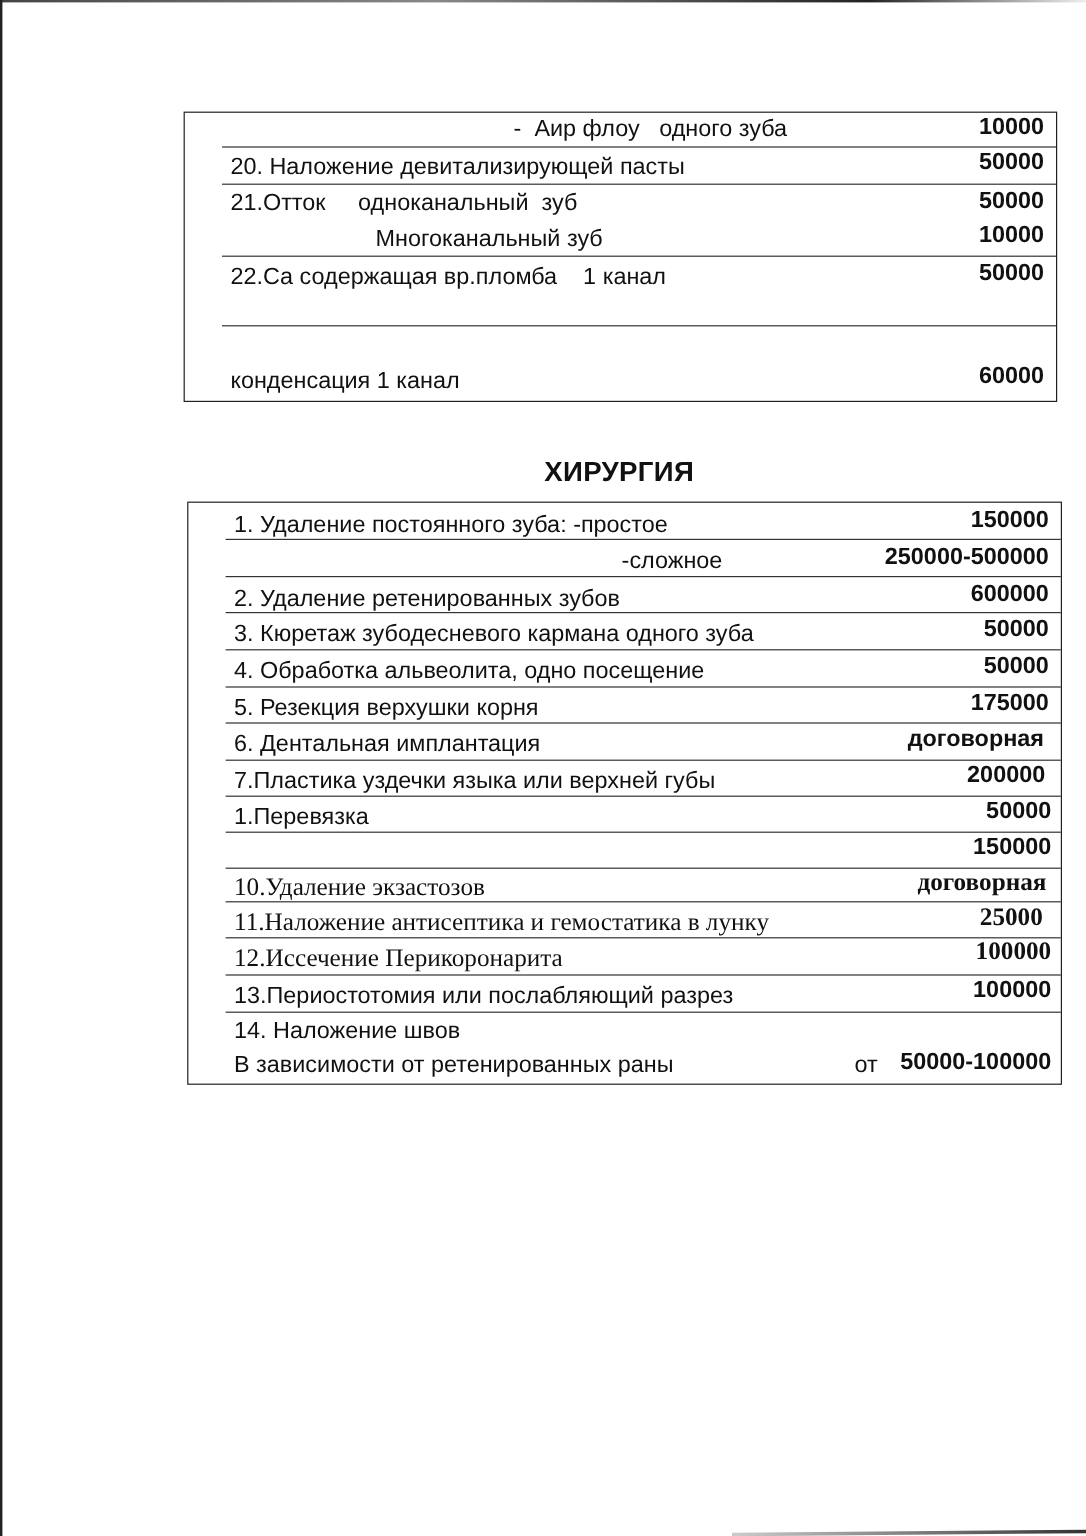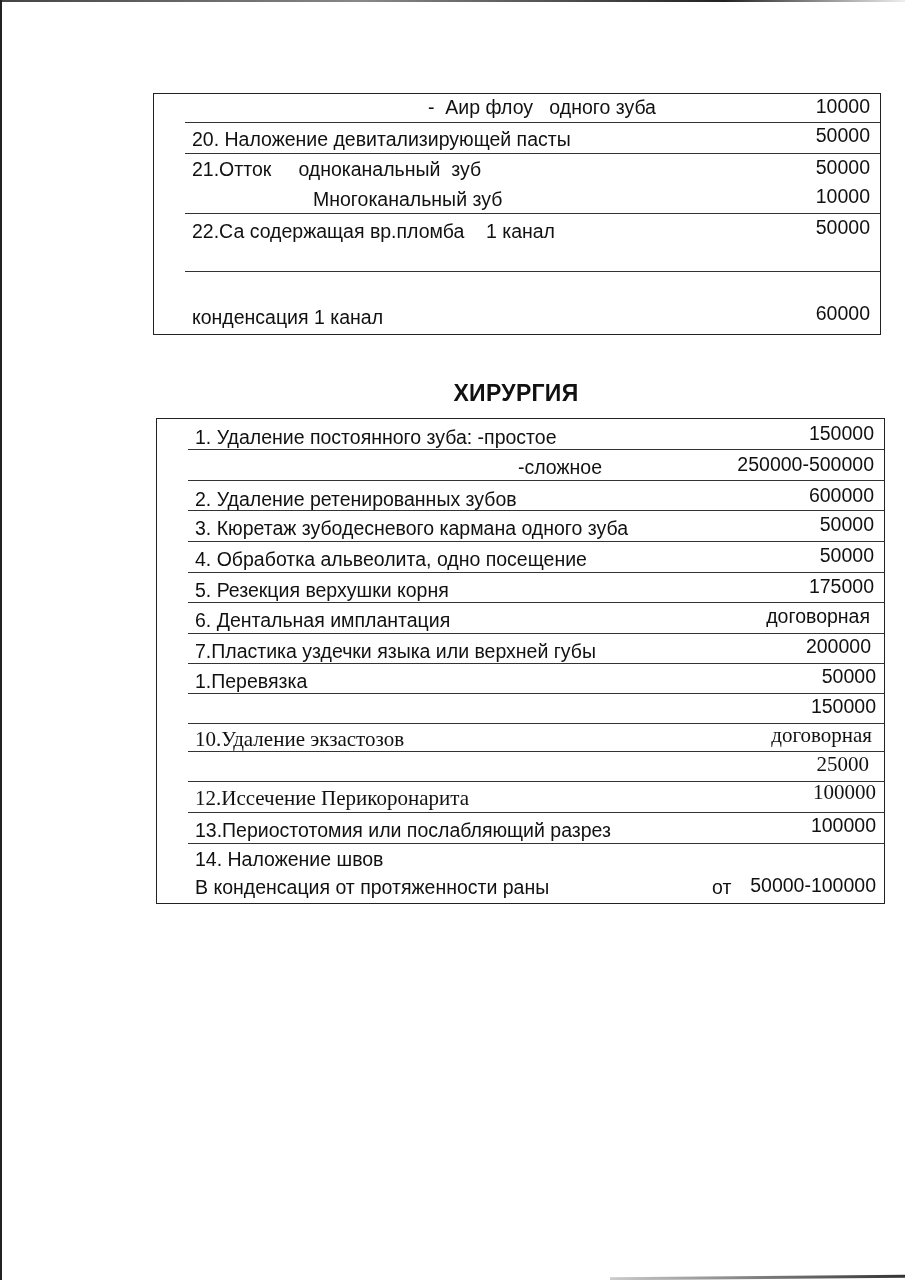--- a/index.html
+++ b/index.html
@@ -10,21 +10,21 @@
   .scan-edge-top { position: absolute; left: 0; top: 0; width: 905px; height: 2px;
     background: linear-gradient(90deg, #444 0%, #888 40%, #222 80%, #eee 100%); }
   .scan-edge-left { position: absolute; left: 0; top: 0; width: 2px; height: 1280px; background: #222; }
   .scan-edge-bottom { position: absolute; left: 610px; top: 1276px; width: 295px; height: 3px;
     background: linear-gradient(90deg, #ccc, #333); transform: rotate(-0.5deg); }
 
   .tbl { position: absolute; border: 1.5px solid #222; box-sizing: border-box; }
   .row { position: relative; border-bottom: 1.3px solid #333; box-sizing: border-box; font-size: 19.5px; line-height: 30px; margin-left: 31px; }
   .row:last-child { border-bottom: none; }
   .label { position: absolute; left: 7px; white-space: pre; }
-  .price { position: absolute; right: 10px; font-weight: normal; white-space: pre; text-align: center; }
+  .price { position: absolute; right: 10px; font-weight: bold; white-space: pre; text-align: center; }
   .serif { font-family: "Liberation Serif", serif; font-size: 21px; }
 
   #t1 { left: 153px; top: 93px; width: 728px; }
   #t2 { left: 156px; top: 418px; width: 729px; }
 
   .heading { position: absolute; left: 0; width: 1032px; top: 380px; text-align: center;
     font-weight: bold; font-size: 23px; letter-spacing: 0.3px; }
 </style>
 </head>
 <body>
@@ -98,29 +98,30 @@
     <span class="price" style="top:-3px;right:8px">50000</span>
   </div>
   <div class="row" style="height:30px">
     <span class="price" style="top:-3px;right:8px">150000</span>
   </div>
   <div class="row serif" style="height:28px">
     <span class="label" style="top:0px">10.Удаление экзастозов</span>
     <span class="price" style="top:-4px;right:12px">договорная</span>
   </div>
   <div class="row serif" style="height:30px">
+    <span class="label" style="top:1px">11.Наложение антисептика и гемостатика в лунку</span>
     <span class="price" style="top:-3px;right:15px">25000</span>
   </div>
   <div class="row serif" style="height:31px">
     <span class="label" style="top:1px">12.Иссечение Перикоронарита</span>
     <span class="price" style="top:-5px;right:8px">100000</span>
   </div>
   <div class="row" style="height:31px">
     <span class="label" style="top:2px">13.Периостотомия или послабляющий разрез</span>
     <span class="price" style="top:-3px;right:8px">100000</span>
   </div>
   <div class="row" style="height:59px">
     <span class="label" style="top:0px">14. Наложение швов</span>
-    <span class="label" style="top:28px">В конденсация от протяженности раны</span>
+    <span class="label" style="top:28px">В зависимости от ретенированных раны</span>
     <span class="label" style="left:524px;top:28px">от</span>
     <span class="price" style="top:26px;right:8px">50000-100000</span>
   </div>
 </div>
 
 </body></html>

